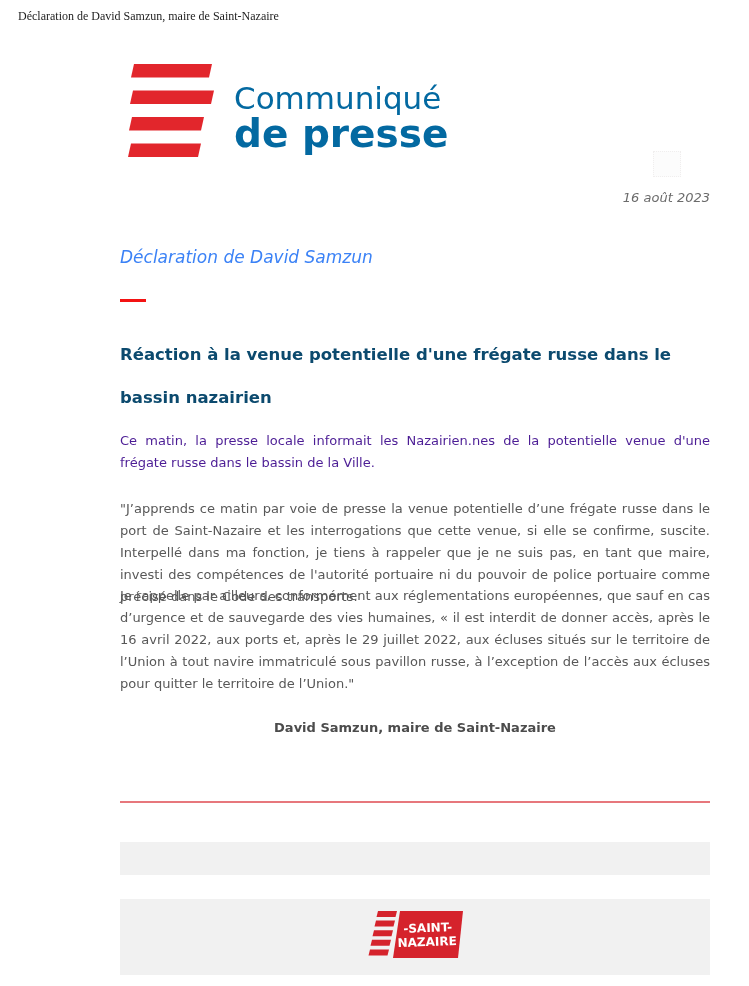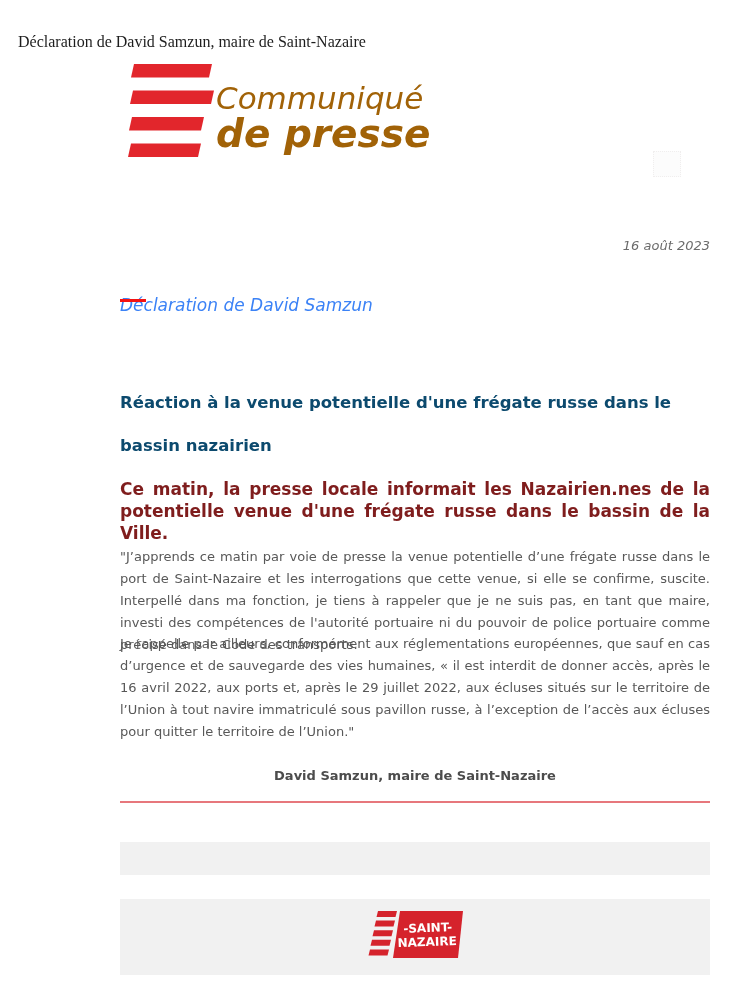--- a/index.html
+++ b/index.html
@@ -6,61 +6,61 @@
   .page{
     position:relative;
     width:749px;height:986px;
     background:#ffffff;
     overflow:hidden;
     font-family:"DejaVu Sans", sans-serif;
   }
   .doc-title{
     position:absolute;left:18px;top:9px;
     font-family:"Liberation Serif", serif;
-    font-size:16px;color:#1d1d1d;margin-top:24px;
+    font-size:12px;color:#1d1d1d;
   }
   
   .masthead{
     position:absolute;left:128px;top:64px;
     display:flex;align-items:flex-start;
   }
   .masthead svg{display:block;}
   .masthead-text{
-    margin-left:0;margin-top:17px;
-    font-style:italic;color:#a16207;
+    margin-left:18px;margin-top:17px;
+    color:#0369a1;
     line-height:35px;white-space:nowrap;
   }
   .masthead-line1{font-size:31px;font-weight:500;}
   .masthead-line2{font-size:39px;font-weight:700;text-align:right;}
   .img-placeholder{
     position:absolute;left:653px;top:151px;width:26px;height:24px;
     background:#fcfcfc;border:1px dotted #f0eeee;
   }
   
-  .col{position:absolute;left:120px;width:590px;margin-top:48px;}
+  .col{position:absolute;left:120px;width:590px;}
   .date{
     top:190px;text-align:right;
     font-style:italic;font-size:13px;color:#6b6b6b;
   }
   .kicker{
     top:247px;
     font-style:italic;font-size:17px;color:#3b82f6;
   }
   .accent-dash{
     position:absolute;left:120px;top:299px;
     width:26px;height:3px;background:#f31313;
   }
   .headline{
     top:333px;
     font-weight:700;font-size:16.5px;color:#0c4a6e;
     line-height:43px;
   }
   .lede{
     top:430px;
-    font-weight:700;font-size:17px;color:#7f1d1d;
+    font-weight:400;font-size:13px;color:#4c1d95;
     line-height:22px;text-align:justify;
   }
   .body-para{
     font-size:13px;color:#585858;line-height:22px;text-align:justify;
   }
   .para1{top:498px;}
   .para2{top:585px;}
   .signature{
     top:720px;text-align:center;
     font-weight:700;font-size:13px;color:#4c4c4c;

